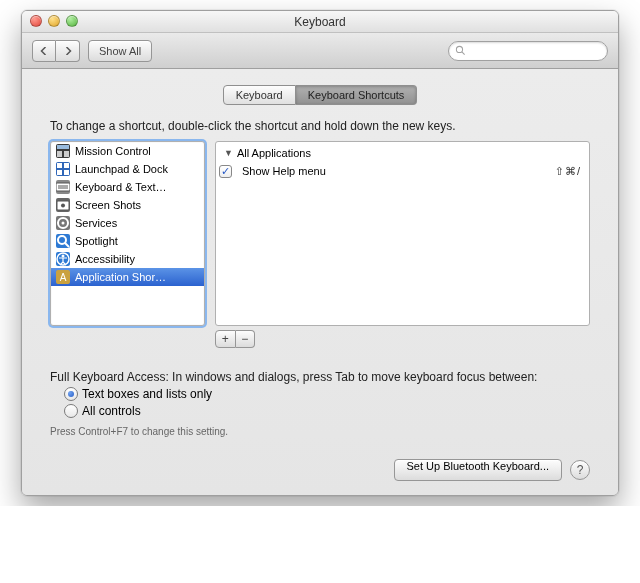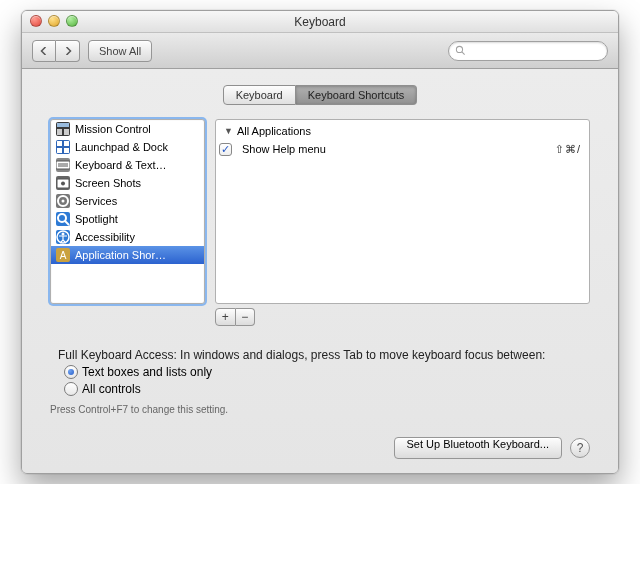--- a/index.html
+++ b/index.html
@@ -78,21 +78,21 @@
   .group { display: flex; align-items: center; height: 18px; padding: 0 8px; gap: 4px; }
   .tri { font-size: 9px; color: #555; }
   .row { display: flex; align-items: center; height: 18px; padding: 0 8px 0 3px; gap: 10px; text-align: right; }
   .ck { width: 13px; height: 13px; border: 1px solid #888; border-radius: 3px; background: linear-gradient(#fff,#eee); display: flex; align-items: center; justify-content: center; }
   .ck::after { content: "✓"; font-size: 11px; color: #2457c5; line-height: 1; }
   .short { margin-left: auto; font-size: 11px; color: #333; letter-spacing: 1px; }
   .pmseg { display: flex; width: 40px; margin-top: 4px; margin-left: 165px; }
   .pm { flex: 1; height: 18px; background: linear-gradient(#fdfdfd,#dcdcdc); border: 1px solid #969696; display:flex;align-items:center;justify-content:center; font-size:12px; color:#444; }
   .pm:first-child { border-radius: 4px 0 0 4px; }
   .pm:last-child { border-radius: 0 4px 4px 0; border-left:none; }
-  .fka { margin-top: 22px; font-size: 12px; color: #222; margin-left: 8px; }
+  .fka { margin-top: 22px; font-size: 12px; color: #222; }
   .radio-row { display: flex; align-items: center; gap: 4px; margin: 3px 0 0 14px; font-size: 12px; }
   .radio { width: 14px; height: 14px; border-radius: 50%; border: 1px solid #7a7a7a; background: linear-gradient(#fff,#e8e8e8); display:flex; align-items:center; justify-content:center; }
   .radio.checked::after { content:""; width:6px; height:6px; border-radius:50%; background: radial-gradient(circle at 30% 30%, #6fa2ef, #2a5fc9); }
   .hint { font-size: 10px; color: #666; margin-top: 8px; }
   .footer { display:flex; justify-content:flex-end; align-items:center; gap:8px; margin-top: 22px; }
   .btbtn { height: 22px; background: linear-gradient(#fdfdfd,#dcdcdc); border:1px solid #969696; border-radius:4px; font-size:11px; padding:0 12px; display:flex; align-items:flex-start; box-shadow: inset 0 1px 0 #fff; }
   .help { width:20px; height:20px; border-radius:50%; border:1px solid #969696; background: linear-gradient(#fdfdfd,#dcdcdc); display:flex; align-items:center; justify-content:center; font-size:12px; color:#555; box-shadow: inset 0 1px 0 #fff; }
 </style>
 </head>
 <body>
@@ -136,20 +136,21 @@
 
     <div class="tabs">
       <div class="tab">
           <span>Keyboard</span>
         </div>
       <div class="tab active">
           <span>Keyboard Shortcuts</span>
         </div>
     </div>
 
+    <div class="instr">To change a shortcut, double-click the shortcut and hold down the new keys.</div>
 
     <div class="panes">
       <div class="listpane" id="catlist">
           <div class="litem">
             <div class="ico" style="background:#3a3a3a">
               <svg width="14" height="14" viewBox="0 0 14 14">
                 <rect x="1" y="1" width="12" height="4" fill="#9bd"></rect>
                 <rect x="1" y="7" width="5" height="6" fill="#ccc"></rect>
                 <rect x="8" y="7" width="5" height="6" fill="#ccc"></rect>
               </svg>

